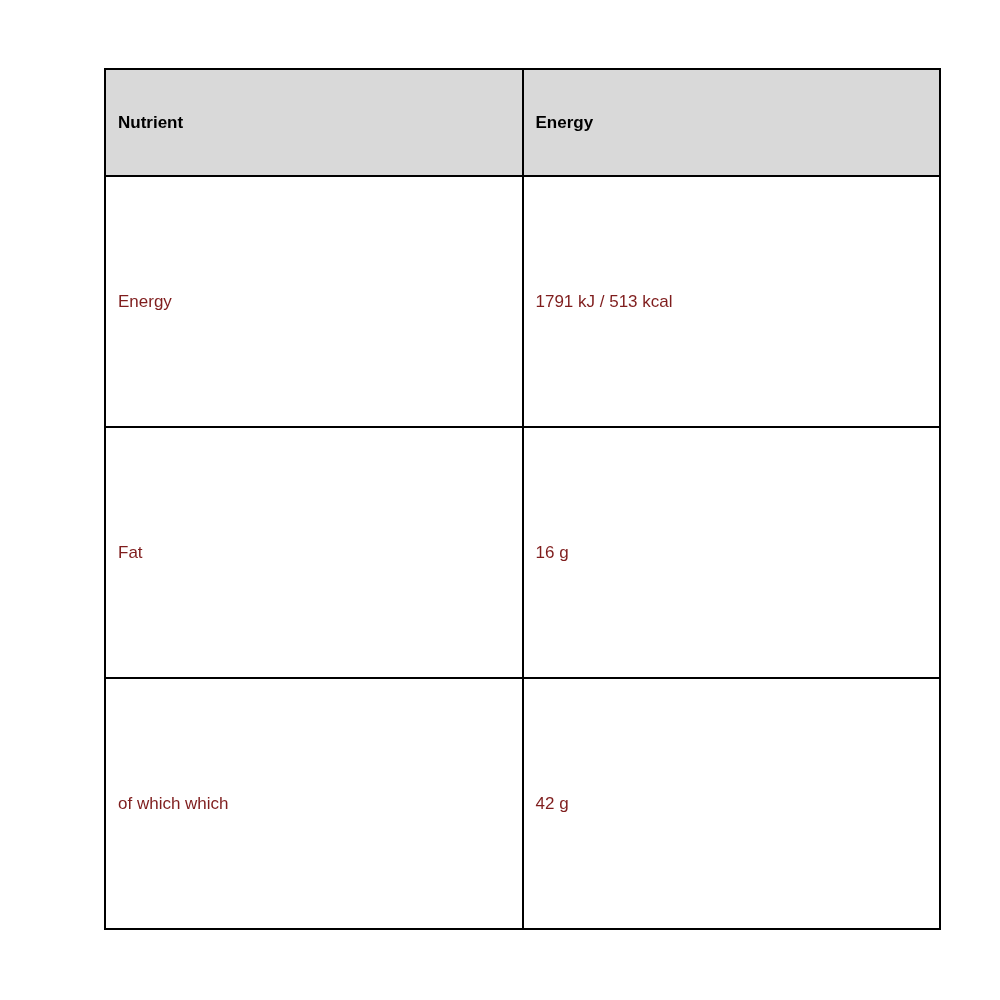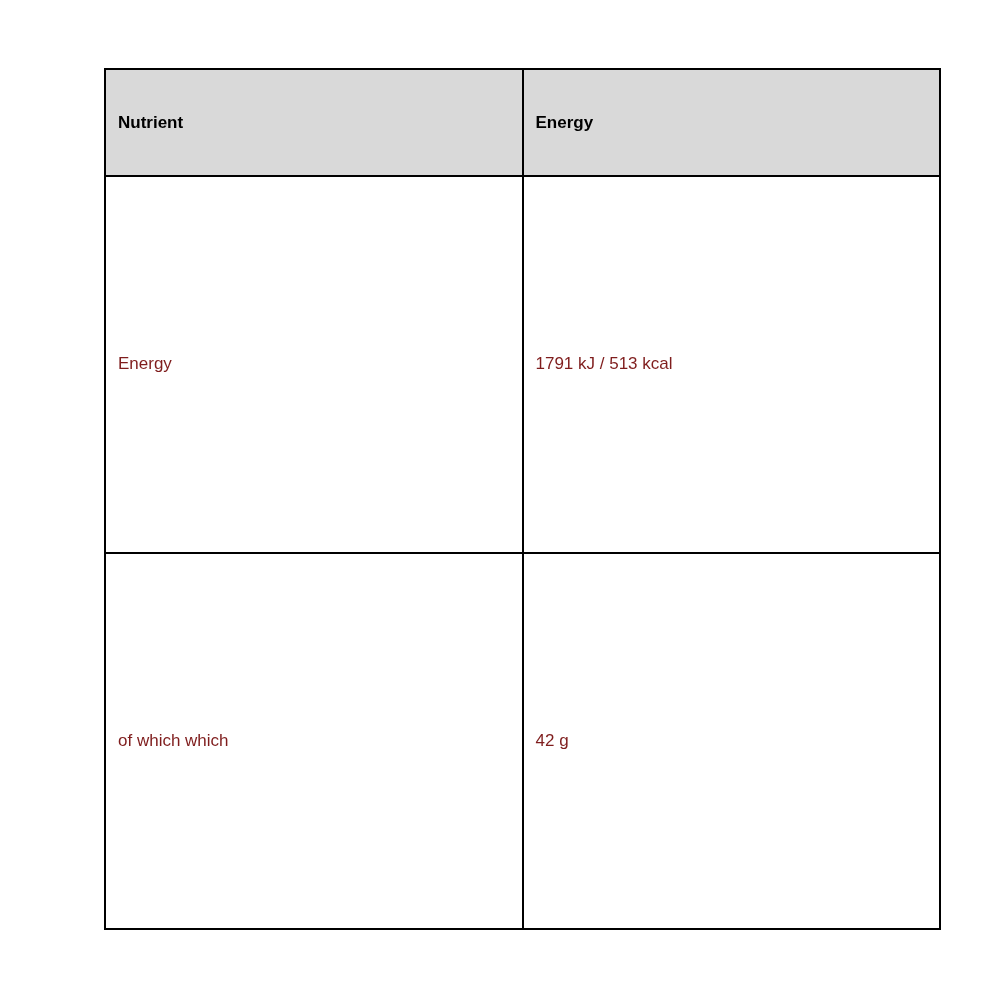--- a/index.html
+++ b/index.html
@@ -58,18 +58,22 @@
         <th>Nutrient</th>
         <th>Energy</th>
       </tr>
     </thead>
     <tbody>
       <tr>
         <td>Energy</td>
         <td>1791 kJ / 513 kcal</td>
       </tr>
       <tr>
+        <td>Fat</td>
+        <td>16 g</td>
+      </tr>
+      <tr>
         <td>of which which</td>
         <td>42 g</td>
       </tr>
     </tbody>
   </table>
 </div>
 
 </body></html>

